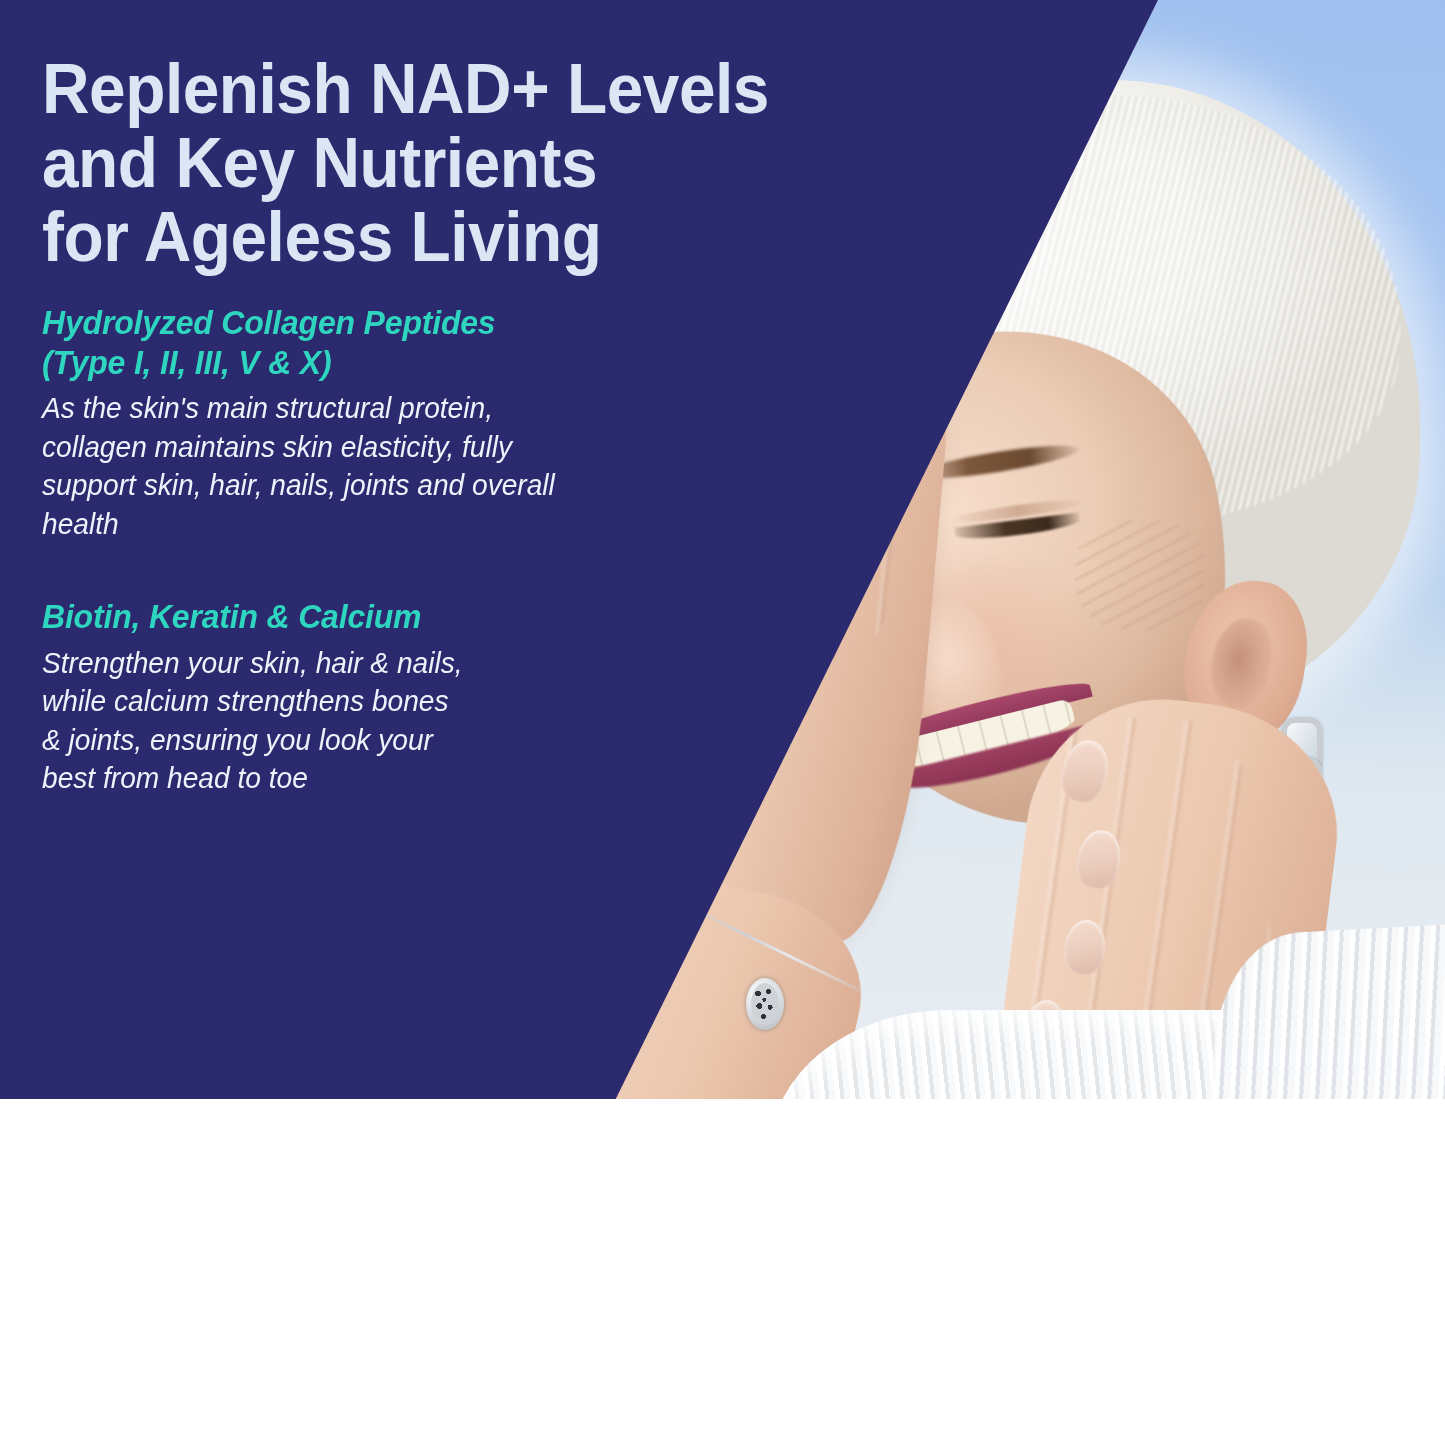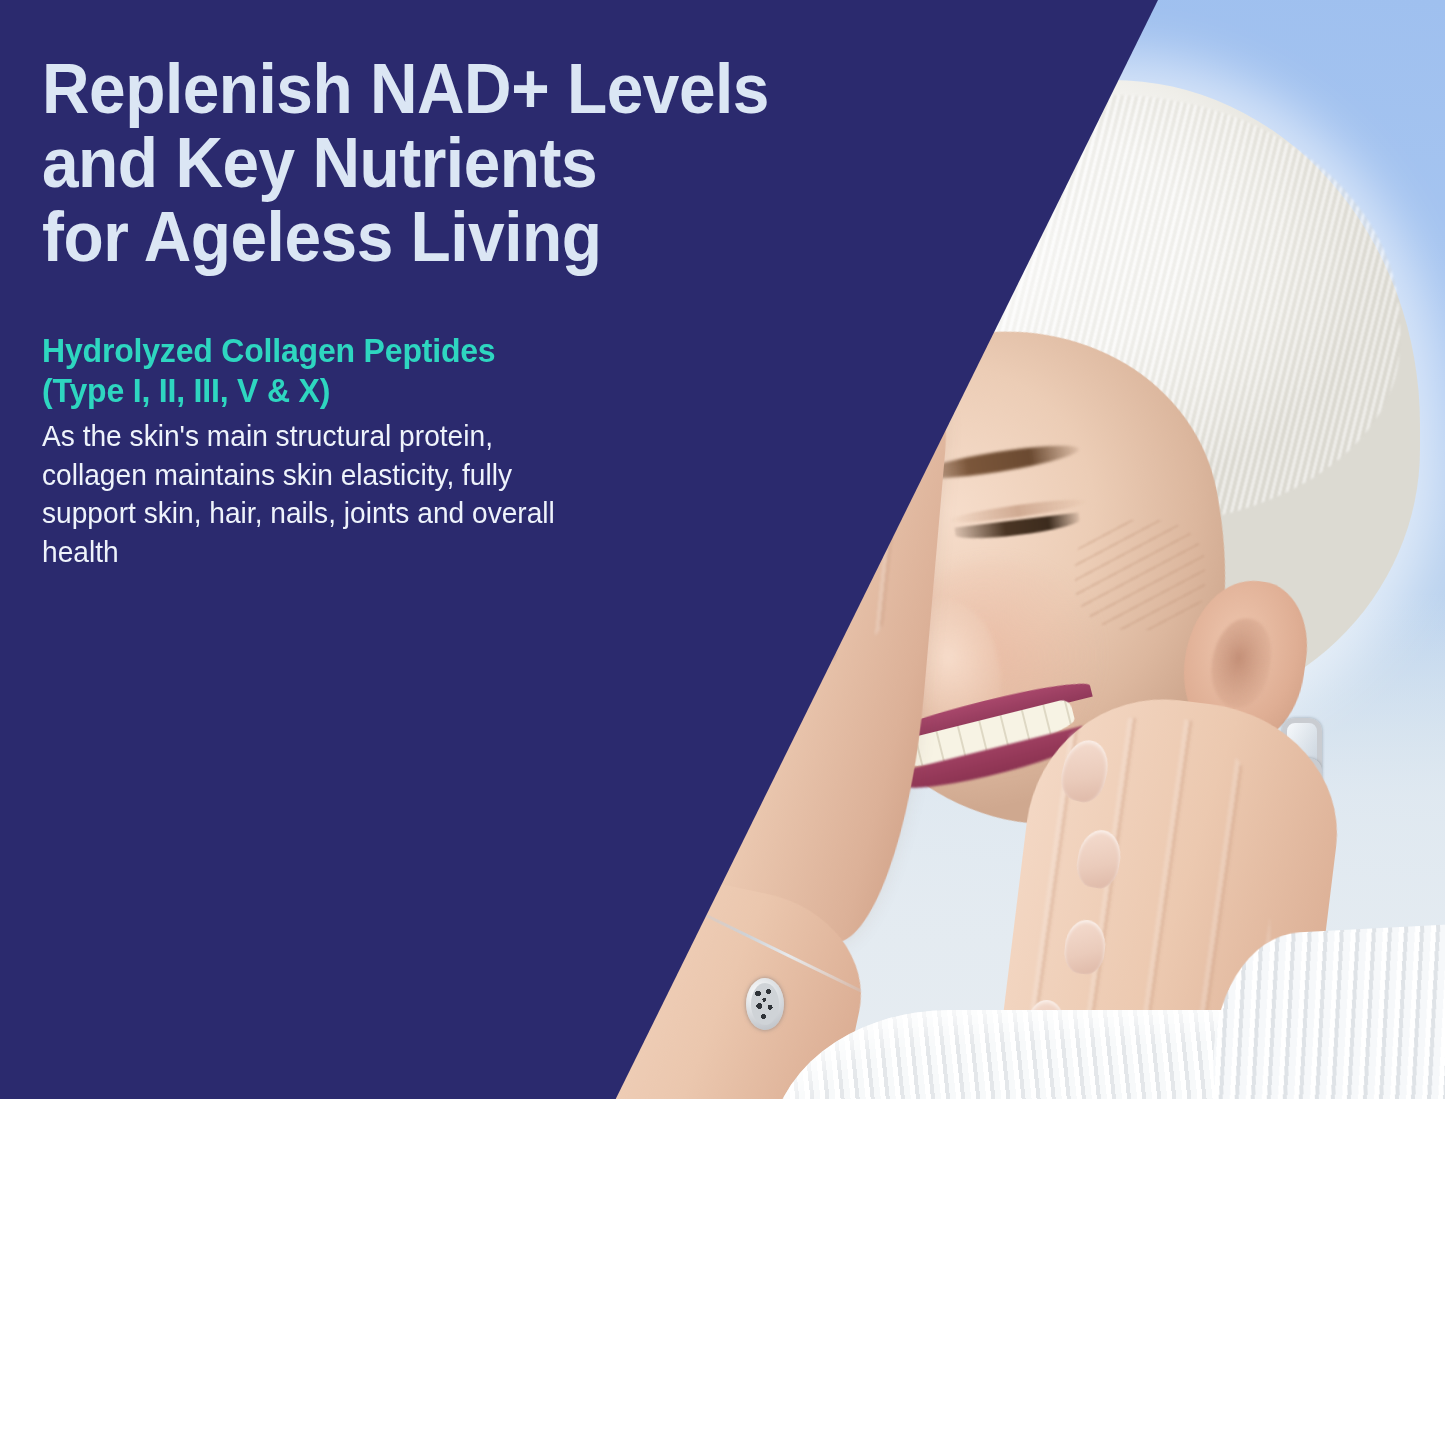--- a/index.html
+++ b/index.html
@@ -380,21 +380,22 @@
     font-family: "Liberation Sans", sans-serif;
     transform: scaleX(0.94);
     transform-origin: left top;
     white-space: nowrap;
   }
   .headline .hl {
     display: block;
   }
 
   .sections {
-    margin-top: 56px;
+    margin-top: 28px;
+    font-style: italic;
   }
   .section + .section {
     margin-top: 54px;
   }
   .sec-title {
     margin: 0 0 6px 0;
     color: #2ed6c0;
     font-size: 33px;
     line-height: 1.22;
     font-weight: 700;
@@ -499,19 +500,30 @@
         </h2>
         <p class="sec-body">
           <span class="bl">As the skin's main structural protein,</span>
           <span class="bl">collagen maintains skin elasticity, fully</span>
           <span class="bl">support skin, hair, nails, joints and overall</span>
           <span class="bl">health</span>
         </p>
       </div>
 
 
+      <div class="section">
+        <h2 class="sec-title">
+          <span class="tl">Biotin, Keratin &amp; Calcium</span>
+        </h2>
+        <p class="sec-body">
+          <span class="bl">Strengthen your skin, hair &amp; nails,</span>
+          <span class="bl">while calcium strengthens bones</span>
+          <span class="bl">&amp; joints, ensuring you look your</span>
+          <span class="bl">best from head to toe</span>
+        </p>
+      </div>
 
     </div>
   </div>
 
   <div class="accent-bar"></div>
 
 </div>
 
 </body></html>

